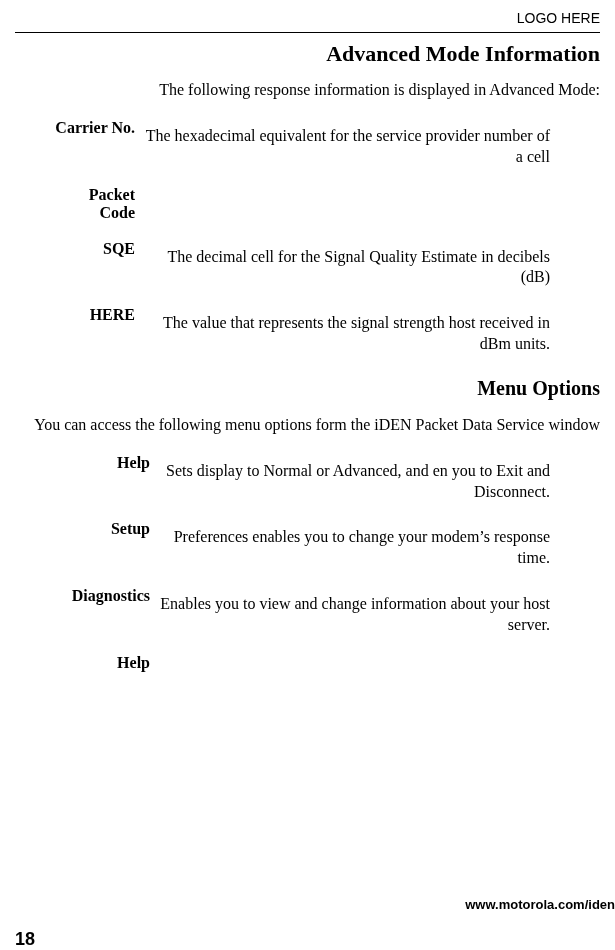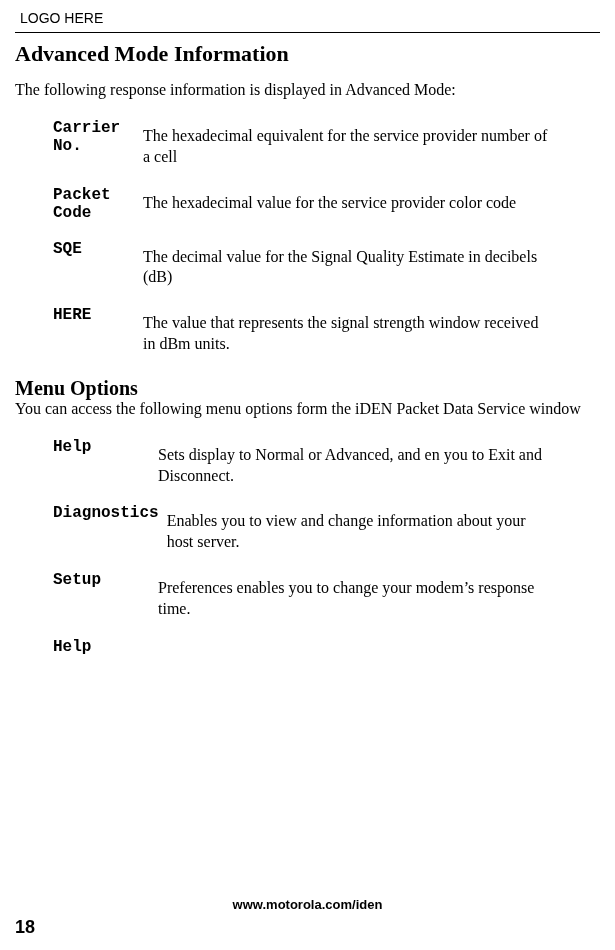--- a/index.html
+++ b/index.html
@@ -1,18 +1,19 @@
 <!DOCTYPE html>
 <html><head>
   <meta charset="utf-8">
   <style>
     * {
       margin: 0;
       padding: 0;
       box-sizing: border-box;
+      text-align: right;
     }
     body {
       font-family: "Times New Roman", Times, serif;
       width: 615px;
       height: 950px;
       background: white;
       color: black;
       position: relative;
       padding: 0;
     }
@@ -46,50 +47,49 @@
     .def-row {
       display: flex;
       align-items: flex-start;
       margin-bottom: 18px;
     }
     .def-term {
       flex: 0 0 90px;
       font-weight: bold;
       font-size: 16px;
       padding-right: 8px;
-      font-family: Liberation Mono, monospace;
     }
     .def-desc {
       flex: 1;
       font-size: 16px;
       line-height: 1.3;
       margin-top: 7px;
     }
     .def-list-menu .def-term {
       flex: 0 0 105px;
     }
     .sub-title {
       font-size: 20px;
       font-weight: bold;
       margin-top: 22px;
-      margin-bottom: 0;
+      margin-bottom: 16px;
     }
     .footer-url {
       position: absolute;
       bottom: 38px;
       left: 0;
       width: 100%;
-      text-align: center;
+      text-align: right;
       font-family: Arial, Helvetica, sans-serif;
       font-weight: bold;
       font-size: 13px;
     }
     .page-number {
       position: absolute;
-      bottom: 12px;
+      bottom: 0;
       left: 15px;
       font-family: Arial, Helvetica, sans-serif;
       font-weight: bold;
       font-size: 18px;
     }
   </style>
 </head>
 <body>
 
 <div class="page">
@@ -99,47 +99,46 @@
   <div class="section-title">Advanced Mode Information</div>
   <div class="intro-text">The following response information is displayed in Advanced Mode:</div>
 
   <div class="def-list">
     <div class="def-row">
       <div class="def-term">Carrier No.</div>
       <div class="def-desc">The hexadecimal equivalent for the service provider number of a cell</div>
     </div>
     <div class="def-row">
       <div class="def-term">Packet Code</div>
-      <div class="def-desc">The hexadecimal value for the service provider color code</div>
     </div>
     <div class="def-row">
       <div class="def-term">SQE</div>
-      <div class="def-desc">The decimal value for the Signal Quality Estimate in decibels (dB)</div>
+      <div class="def-desc">The decimal cell for the Signal Quality Estimate in decibels (dB)</div>
     </div>
     <div class="def-row">
       <div class="def-term">HERE</div>
-      <div class="def-desc">The value that represents the signal strength window received in dBm units.</div>
+      <div class="def-desc">The value that represents the signal strength host received in dBm units.</div>
     </div>
   </div>
 
   <div class="sub-title">Menu Options</div>
   <div class="intro-text">You can access the following menu options form the iDEN Packet Data Service window</div>
 
   <div class="def-list def-list-menu">
     <div class="def-row">
       <div class="def-term">Help</div>
       <div class="def-desc">Sets display to Normal or Advanced, and en you to Exit and Disconnect.</div>
     </div>
     <div class="def-row">
+      <div class="def-term">Setup</div>
+      <div class="def-desc">Preferences enables you to change your modem’s response time.</div>
+    </div>
+    <div class="def-row">
       <div class="def-term">Diagnostics</div>
       <div class="def-desc">Enables you to view and change information about your host server.</div>
-    </div>
-    <div class="def-row">
-      <div class="def-term">Setup</div>
-      <div class="def-desc">Preferences enables you to change your modem’s response time.</div>
     </div>
     <div class="def-row">
       <div class="def-term">Help</div>
     </div>
   </div>
 </div>
 
 <div class="footer-url">www.motorola.com/iden</div>
 <div class="page-number">18</div>
 

